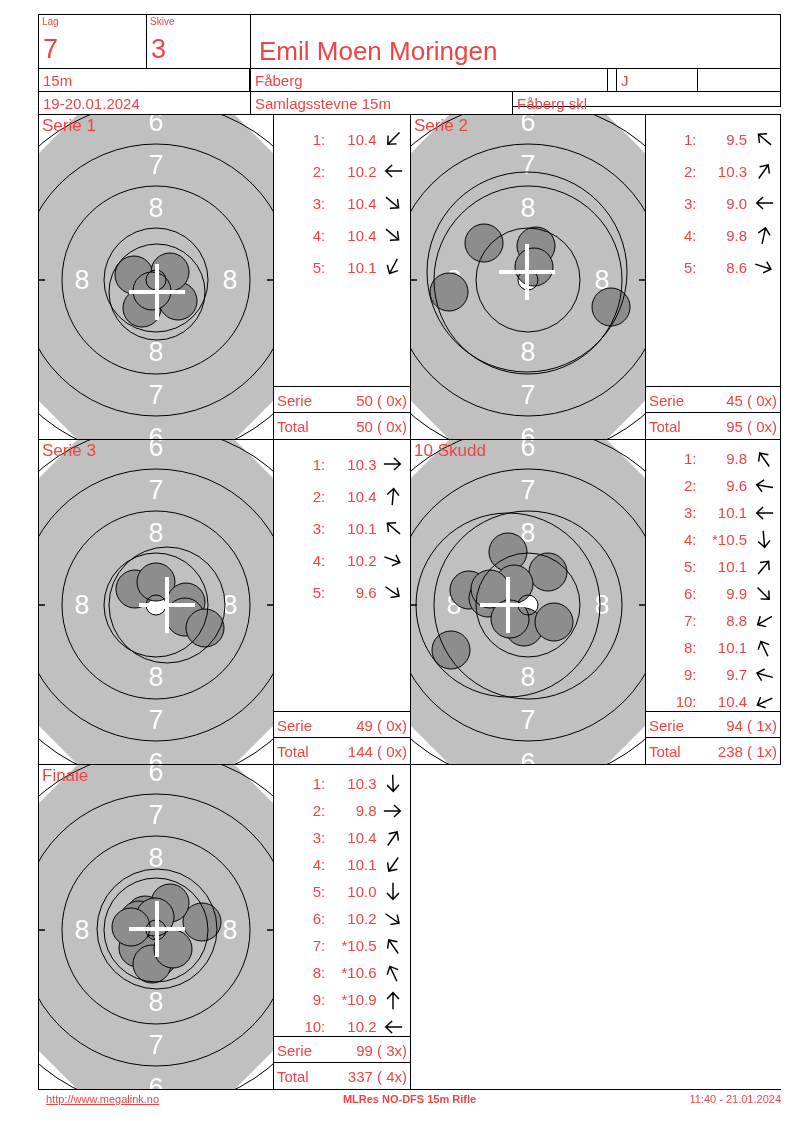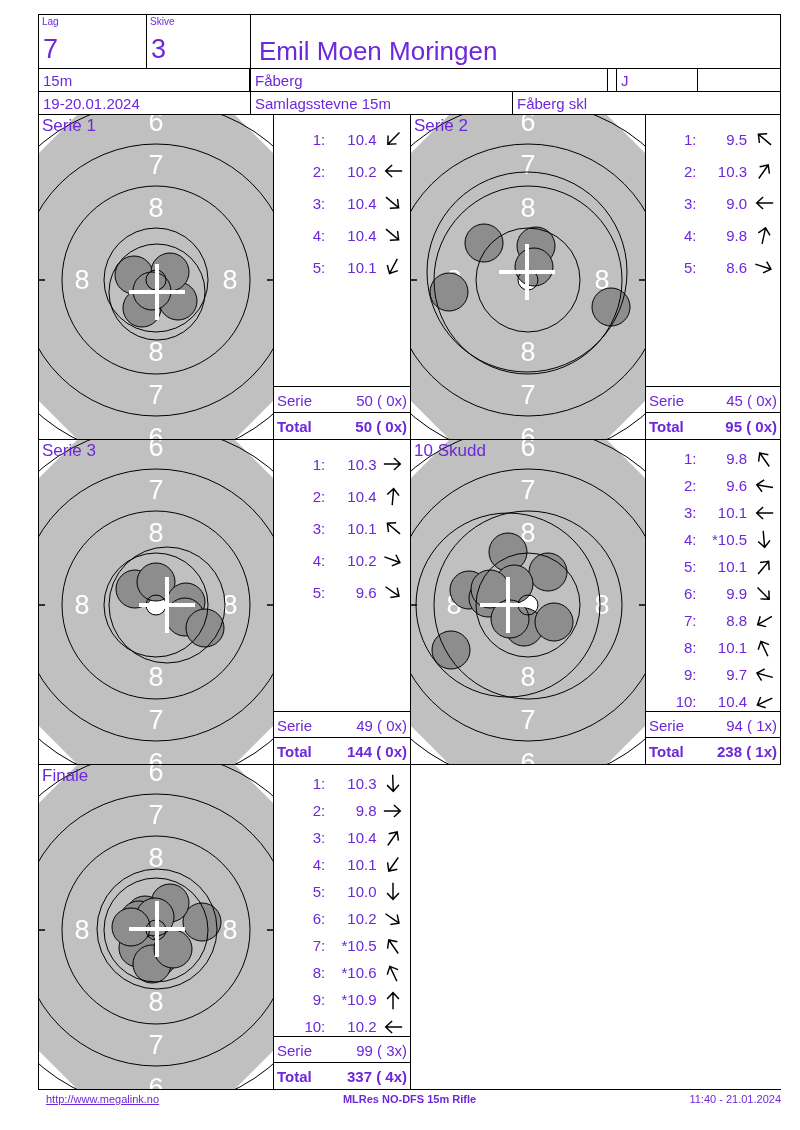--- a/index.html
+++ b/index.html
@@ -1,19 +1,19 @@
 <!DOCTYPE html>
 <html><head>
 <meta charset="utf-8">
 <style>
   * { margin:0; padding:0; box-sizing:border-box; }
   html,body { background:#fff; }
   .page {
     position:relative; width:800px; height:1130px; background:#fff;
-    font-family:"Liberation Sans","DejaVu Sans",sans-serif; color:#6d28d9;
+    font-family:"Liberation Sans","DejaVu Sans",sans-serif; color:#ef4444;
     overflow:hidden;
   }
   .cell { position:absolute; border:1px solid #000; background:#fff; }
   
   .hdr-big { font-size:26px; line-height:1; }
   .hdr-small-label { font-size:10px; line-height:1; padding:2px 0 0 3px; }
   .hdr-num { position:absolute; left:4px; bottom:3px; font-size:27px; }
   .hdr-name { display:flex; align-items:flex-end; padding:0 16px 4px 8px; }
   .hdr-txt { font-size:15px; padding:2px 0 0 4px; line-height:1.3; }
   
@@ -25,21 +25,21 @@
   .shot-row.five { height:32px; }
   .shot-row.ten  { height:27px; }
   .shot-n { width:52px; text-align:right; }
   .shot-v { width:52px; text-align:right; }
   .shot-a { width:34px; display:flex; justify-content:center; }
   .shot-a svg { display:block; }
   .sum-row { position:absolute; left:0; right:0; height:27px; border-top:1px solid #000;
              display:flex; justify-content:space-between; align-items:center;
              font-size:15px; padding:4px 3px; }
   .sum-row.serie { top:271px; }
-  .sum-row.total { top:297px; height:28px;font-weight:bold; }
+  .sum-row.total { top:297px; height:28px; }
   
   .footer { position:absolute; top:1093px; left:38px; width:743px; font-size:11px; }
   .footer .f-left { position:absolute; left:8px; top:0;text-decoration:underline; }
   .footer .f-center { position:absolute; left:0; right:0; top:0; text-align:center;font-weight:bold; }
   .footer .f-right { position:absolute; right:0; top:0; }
   .bottom-rule { position:absolute; left:38px; width:743px; top:1089px; border-top:1px solid #000; }
 </style>
 </head>
 <body>
 
@@ -68,21 +68,21 @@
       <span>J</span>
     </div>
     <div class="cell" style="left:697px;top:68px;width:84px;height:24px;"></div>
 
     <div class="cell hdr-txt" style="left:38px;top:91px;width:213px;height:24px;">
       <span>19-20.01.2024</span>
     </div>
     <div class="cell hdr-txt" style="left:250px;top:91px;width:263px;height:24px;">
       <span>Samlagsstevne 15m</span>
     </div>
-    <div class="cell hdr-txt" style="left:512px;top:91px;width:269px;height:24px;">
+    <div class="cell hdr-txt" style="left:512px;top:91px;width:269px;height:16px;">
       <span>Fåberg skl</span>
     </div>
   </div>
 
   <div id="panels">
       <div class="cell target-cell" style="left: 38px; top: 114px; width: 236px; height: 326px;"><svg width="234" height="324" viewBox="0 0 234 324">
           <polygon points="38,0 196,0 234,38 234,286 196,324 38,324 0,286 0,38" fill="#c0c0c0"></polygon>
           <text x="117" y="7" fill="#ffffff" font-size="27" text-anchor="middle" dominant-baseline="central" font-family="&quot;Liberation Sans&quot;,&quot;DejaVu Sans&quot;,sans-serif">6</text>
           <text x="117" y="50" fill="#ffffff" font-size="27" text-anchor="middle" dominant-baseline="central" font-family="&quot;Liberation Sans&quot;,&quot;DejaVu Sans&quot;,sans-serif">7</text>
           <text x="117" y="93" fill="#ffffff" font-size="27" text-anchor="middle" dominant-baseline="central" font-family="&quot;Liberation Sans&quot;,&quot;DejaVu Sans&quot;,sans-serif">8</text>

